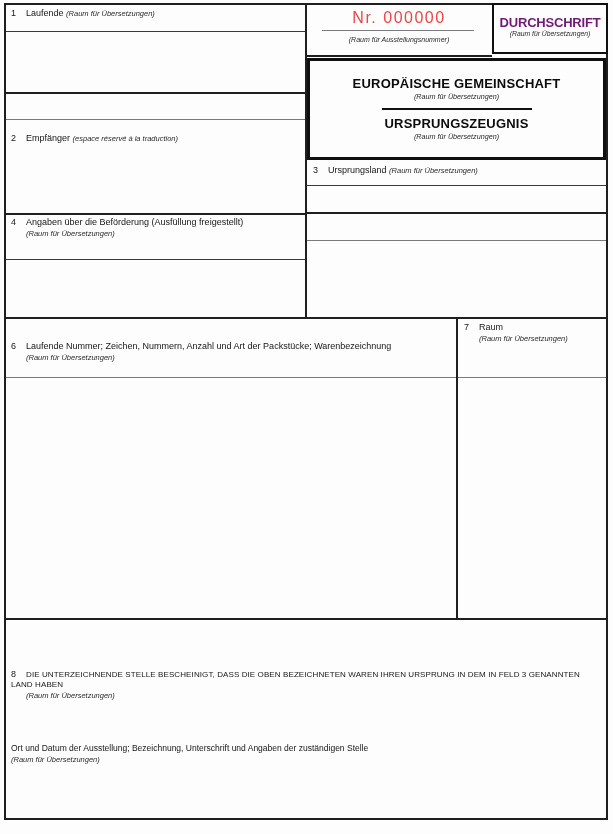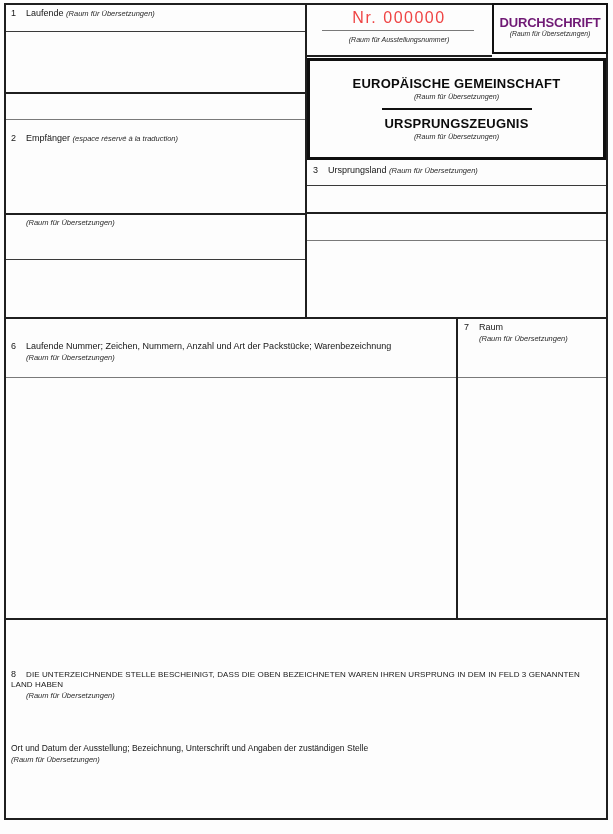--- a/index.html
+++ b/index.html
@@ -90,20 +90,23 @@
     <div class="hb-cap">(Raum für Übersetzungen)</div>
   </div>
 
   <div class="txt fieldlab" style="left:313px;top:165px;width:280px;">
     <span class="fno">3</span><span>Ursprungsland</span>
     <span class="fcap">(Raum für Übersetzungen)</span>
   </div>
   <div class="entry" style="left:307px;top:187px;width:299px;height:24px;"></div>
 
   <div class="txt fieldlab" style="left:11px;top:217px;width:290px;">
+    <div>
+      <span class="fno">4</span><span>Angaben über die Beförderung (Ausfüllung freigestellt)</span>
+    </div>
     <div class="cap-line">(Raum für Übersetzungen)</div>
   </div>
   <div class="entry" style="left:6px;top:261px;width:298px;height:55px;"></div>
 
   <div class="entry" style="left:307px;top:242px;width:299px;height:74px;"></div>
 
   <div class="txt fieldlab" style="left:11px;top:341px;width:430px;">
     <div>
       <span class="fno">6</span><span>Laufende Nummer; Zeichen, Nummern, Anzahl und Art der Packstücke; Warenbezeichnung</span>
     </div>

